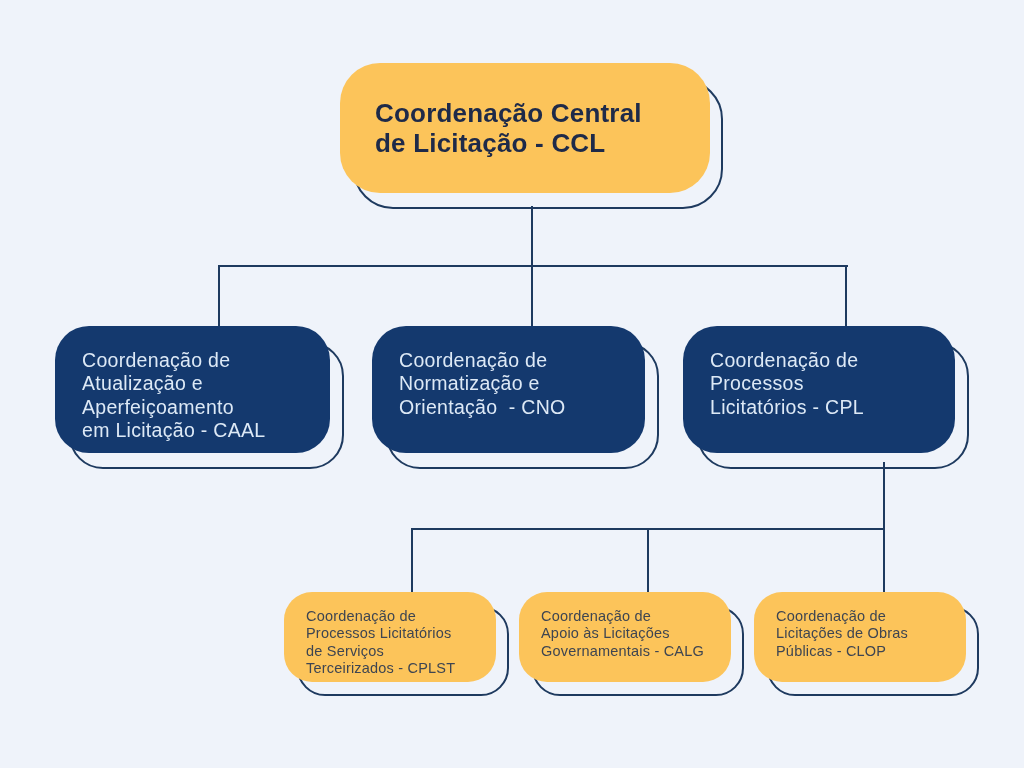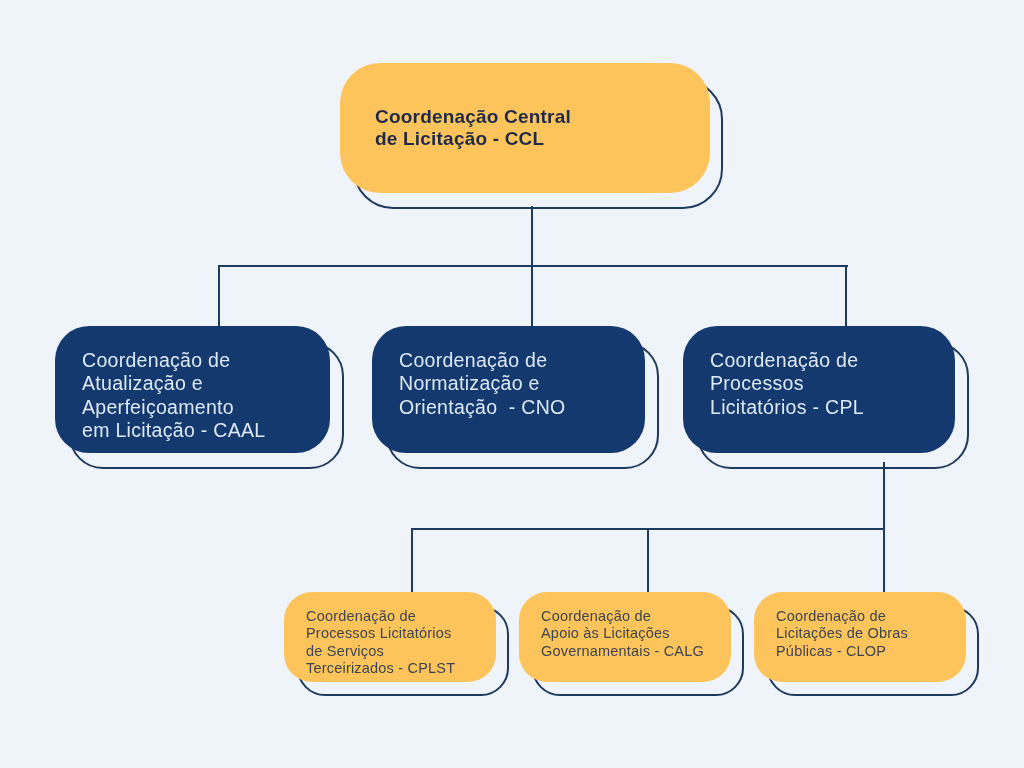--- a/index.html
+++ b/index.html
@@ -8,21 +8,21 @@
     background:var(--background,#eff3fa);
     font-family:"Liberation Sans","DejaVu Sans",sans-serif;
   }
   .line{position:absolute;background:var(--line,#1e3a5f);z-index:1;}
   .shadow{position:absolute;border:2px solid var(--line,#1e3a5f);background:transparent;z-index:2;box-sizing:border-box;}
   .node{position:absolute;z-index:3;display:flex;box-sizing:border-box;}
   .label{white-space:pre-wrap;}
   .node-root{
     background:var(--node_yellow,#fcc45a);border-radius:40px;
     align-items:center;padding:0 10px 0 35px;
-    color:var(--title_text,#1e2a49);font-weight:800;font-size:19px;line-height:1.17;letter-spacing:.2px;
+    color:var(--title_text,#1e2a49);font-weight:800;font-size:26px;line-height:1.17;letter-spacing:.2px;
   }
   .node-l2{
     background:var(--node_navy,#14396e);border-radius:34px;
     align-items:flex-start;padding:23px 18px 0 27px;
     color:var(--level2_text,#dde9f6);font-weight:300;font-size:19.5px;line-height:1.2;letter-spacing:.3px;
   }
   .node-l3{
     background:var(--node_yellow,#fcc45a);border-radius:28px;
     align-items:flex-start;padding:16px 12px 0 22px;
     color:var(--level3_text,#3e4551);font-weight:400;font-size:14.5px;line-height:1.2;letter-spacing:.2px;

